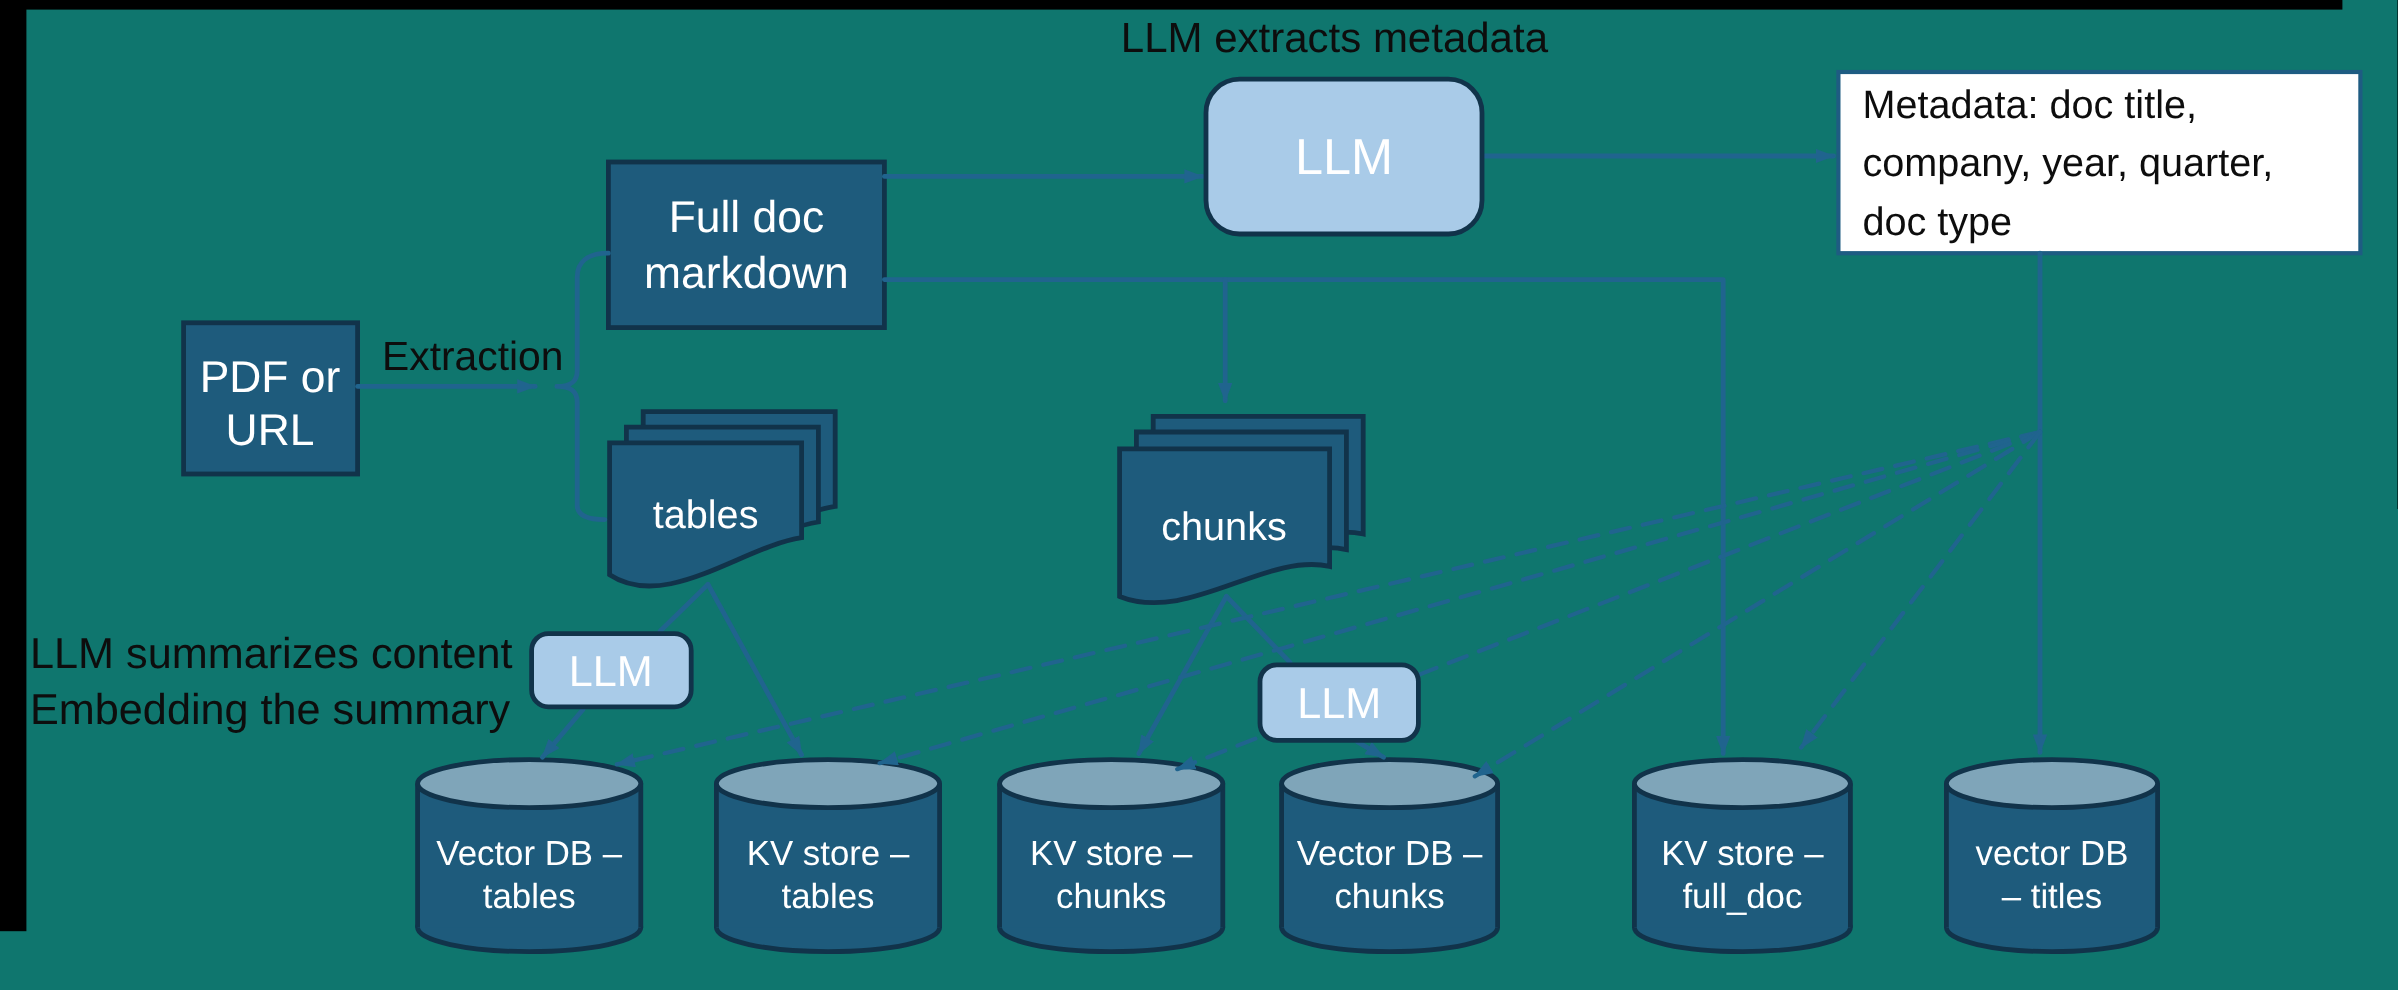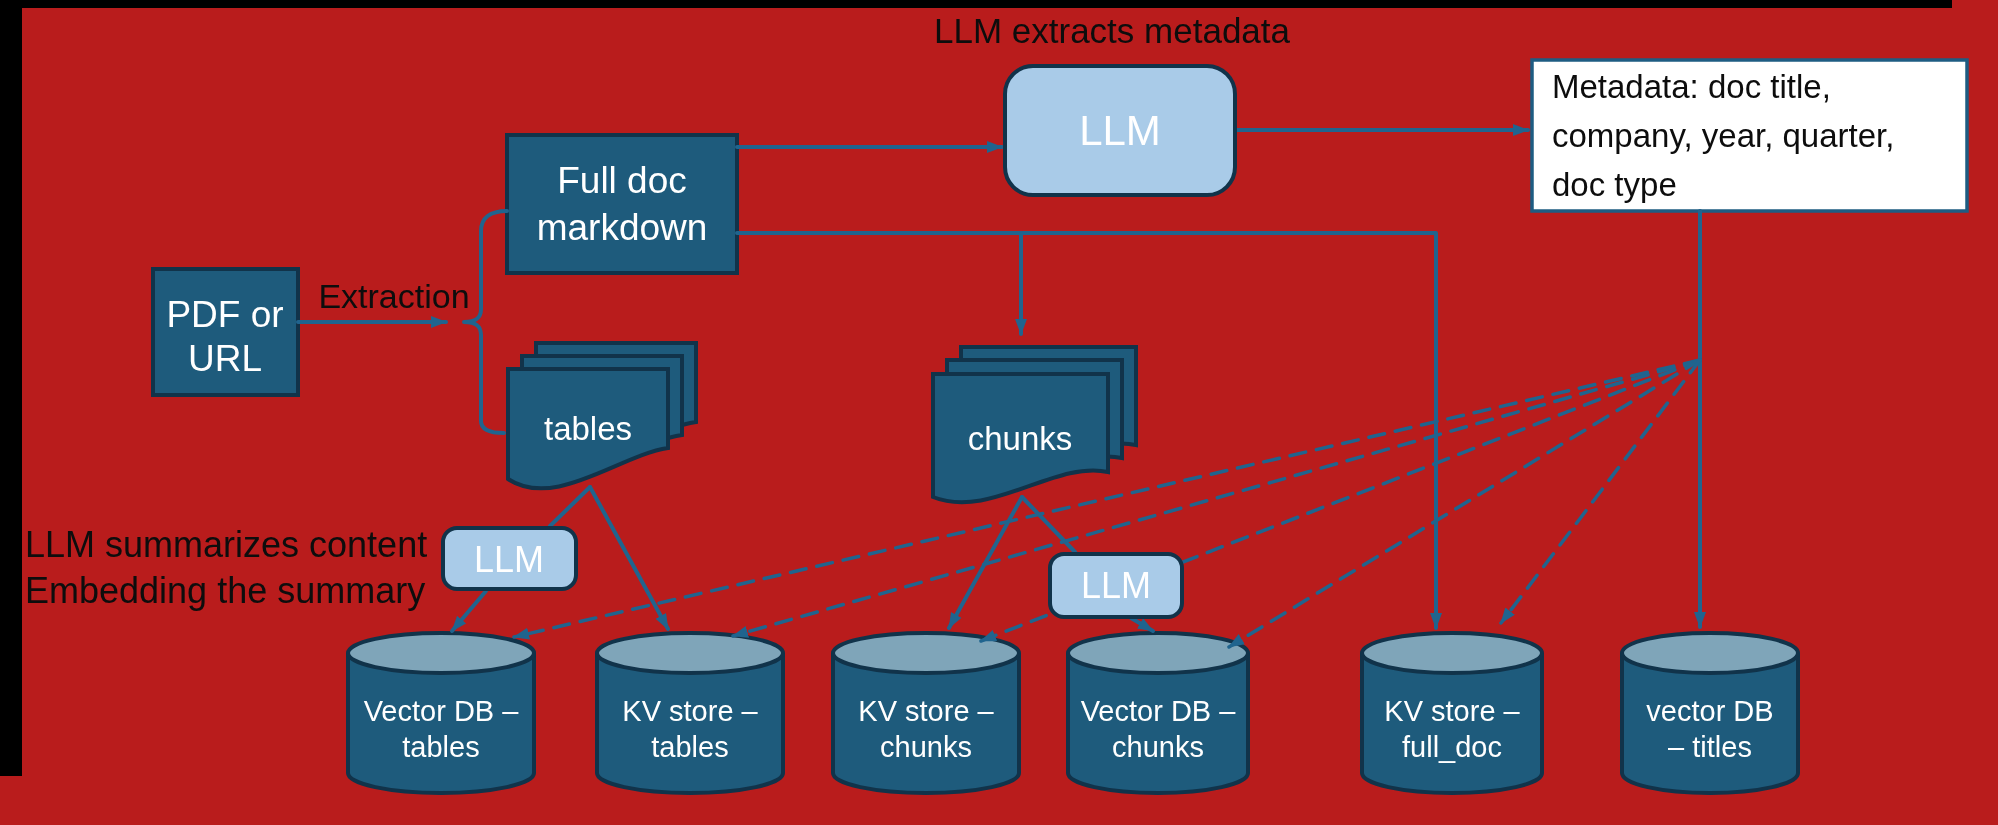--- a/index.html
+++ b/index.html
@@ -1,16 +1,16 @@
 <!DOCTYPE html>
 <html style="--dark-fill: #1E5B7C; --light-fill: #A9CBE8; --cap-fill: #7FA5B9; --stroke-dark: #11334A; --connector: #20648E; --metadata-border: #1E5C82;"><head>
 <meta charset="utf-8">
 <style>
   html,body{margin:0;padding:0;background:#000;}
-  .stage{position:relative;width:1998px;height:825px;background:#b91c1c;overflow:hidden;}
+  .stage{position:relative;width:1998px;height:825px;background:#0f766e;overflow:hidden;}
   svg{display:block;}
   text{font-family:"Liberation Sans", sans-serif;}
   .shape-dark{fill:var(--dark-fill);stroke:var(--stroke-dark);stroke-width:4px;}
   .shape-light{fill:var(--light-fill);stroke:var(--stroke-dark);stroke-width:4px;}
   .meta-box{fill:#ffffff;stroke:var(--metadata-border);stroke-width:3.5px;}
   .doc-page{fill:var(--dark-fill);stroke:var(--stroke-dark);stroke-width:4px;}
   .cyl-body{fill:var(--dark-fill);}
   .cyl-stroke{stroke:var(--stroke-dark);stroke-width:4px;}
   .cyl-cap{fill:var(--cap-fill);stroke:var(--stroke-dark);stroke-width:4px;}
   .connector{stroke:var(--connector);stroke-width:4px;fill:none;stroke-linecap:round;stroke-linejoin:round;}

